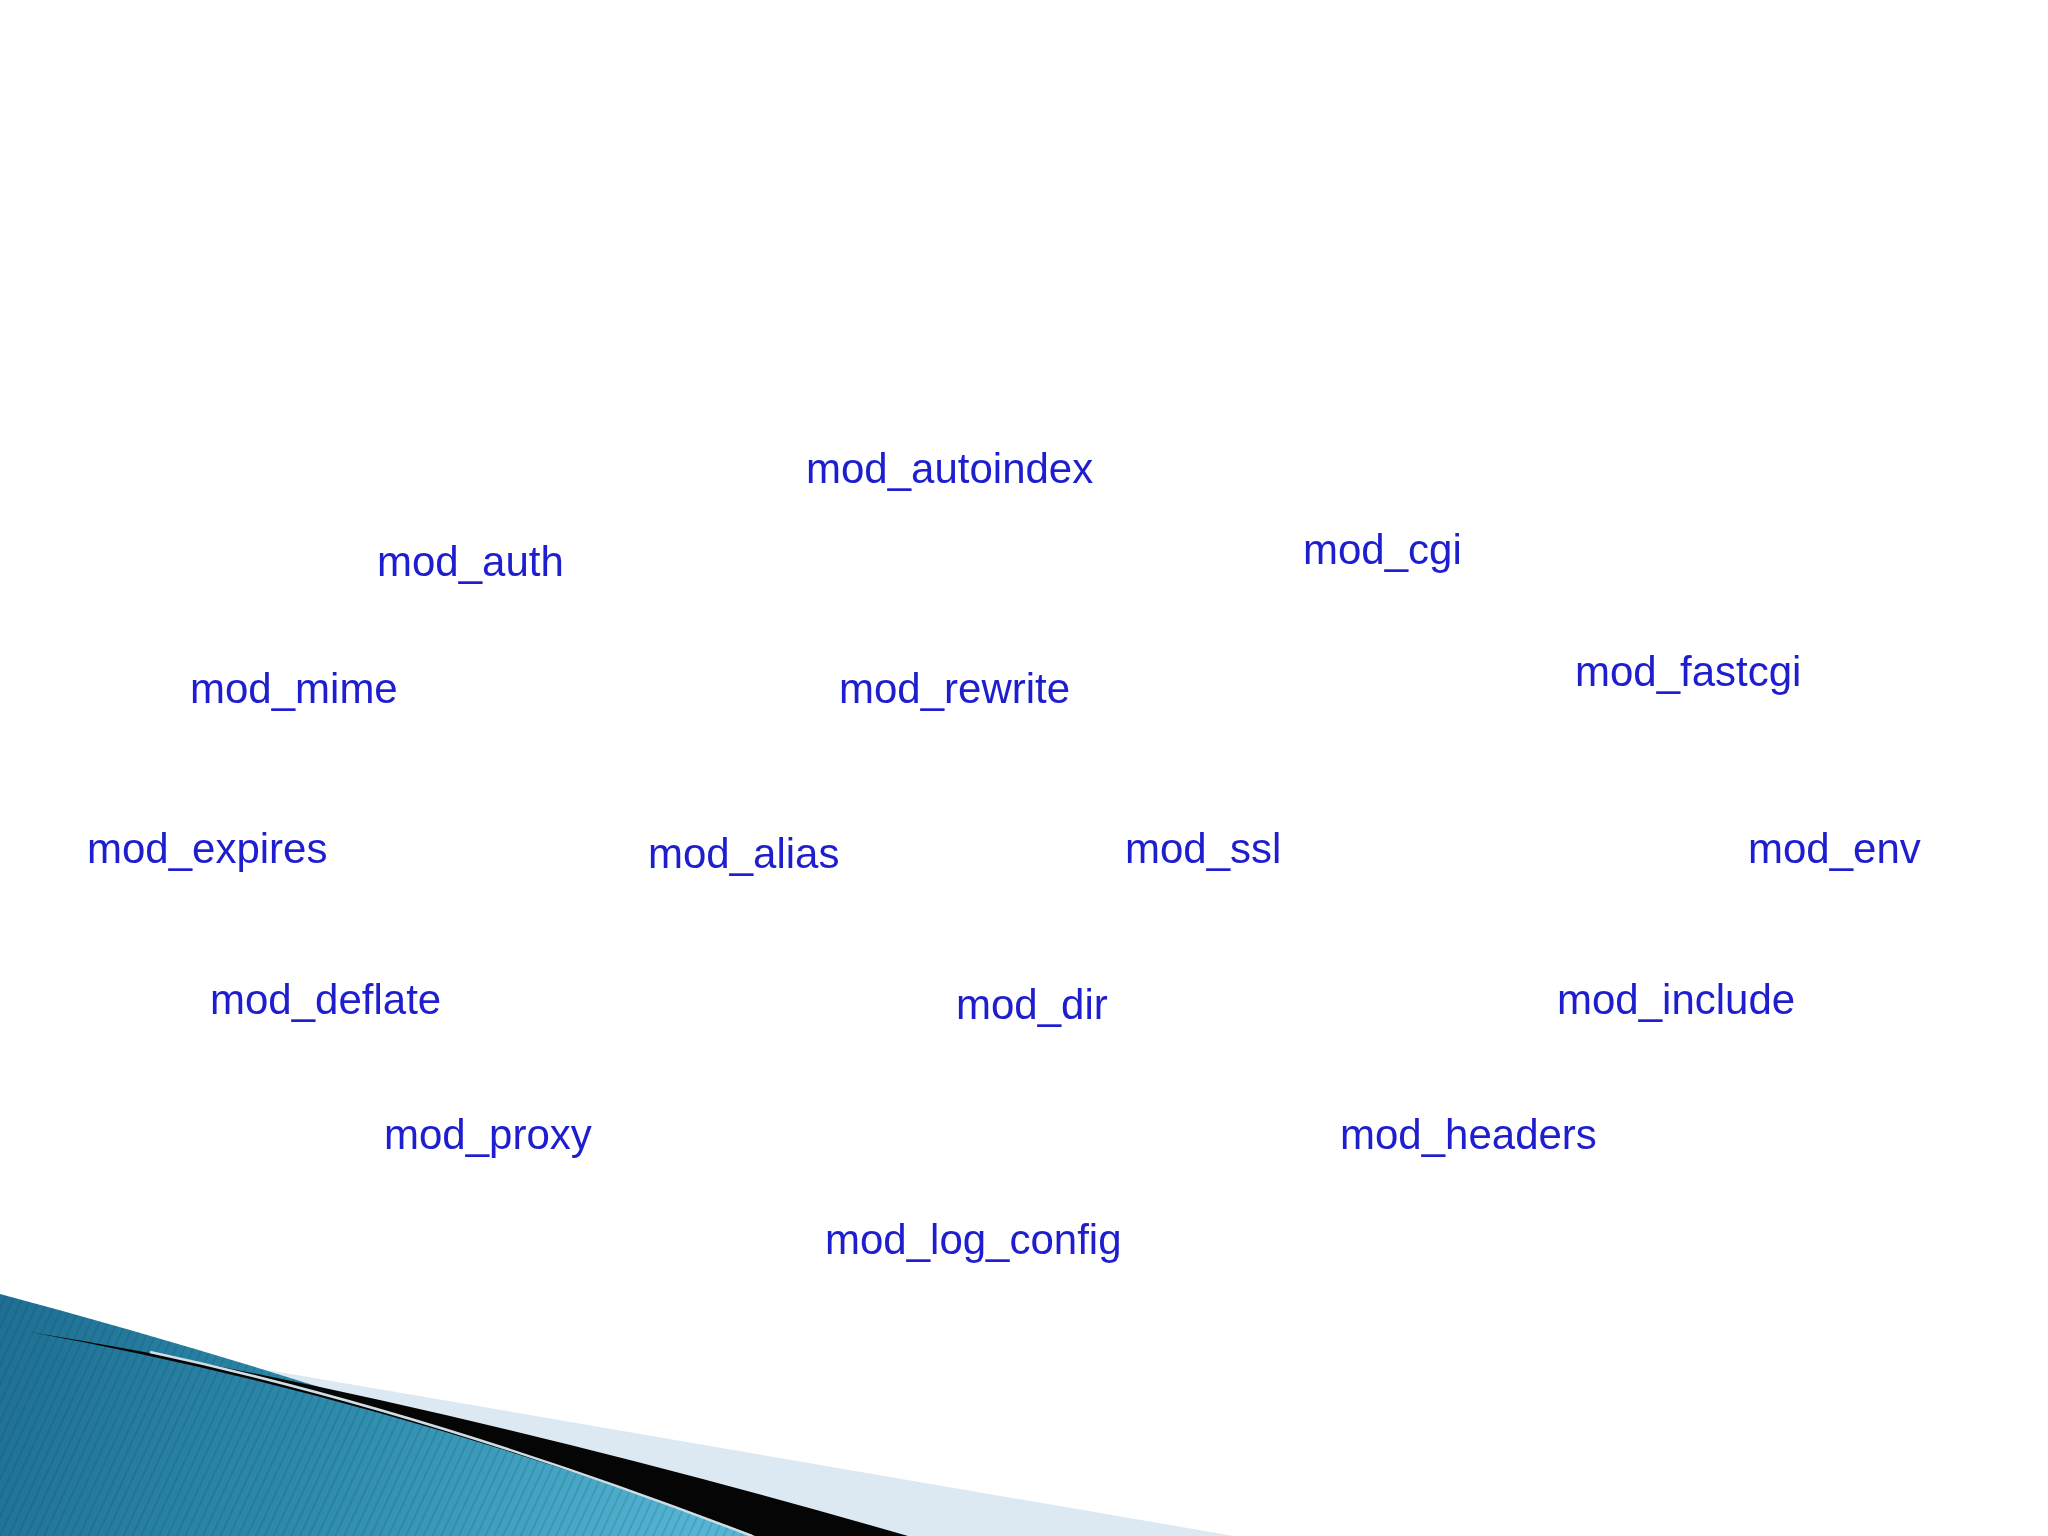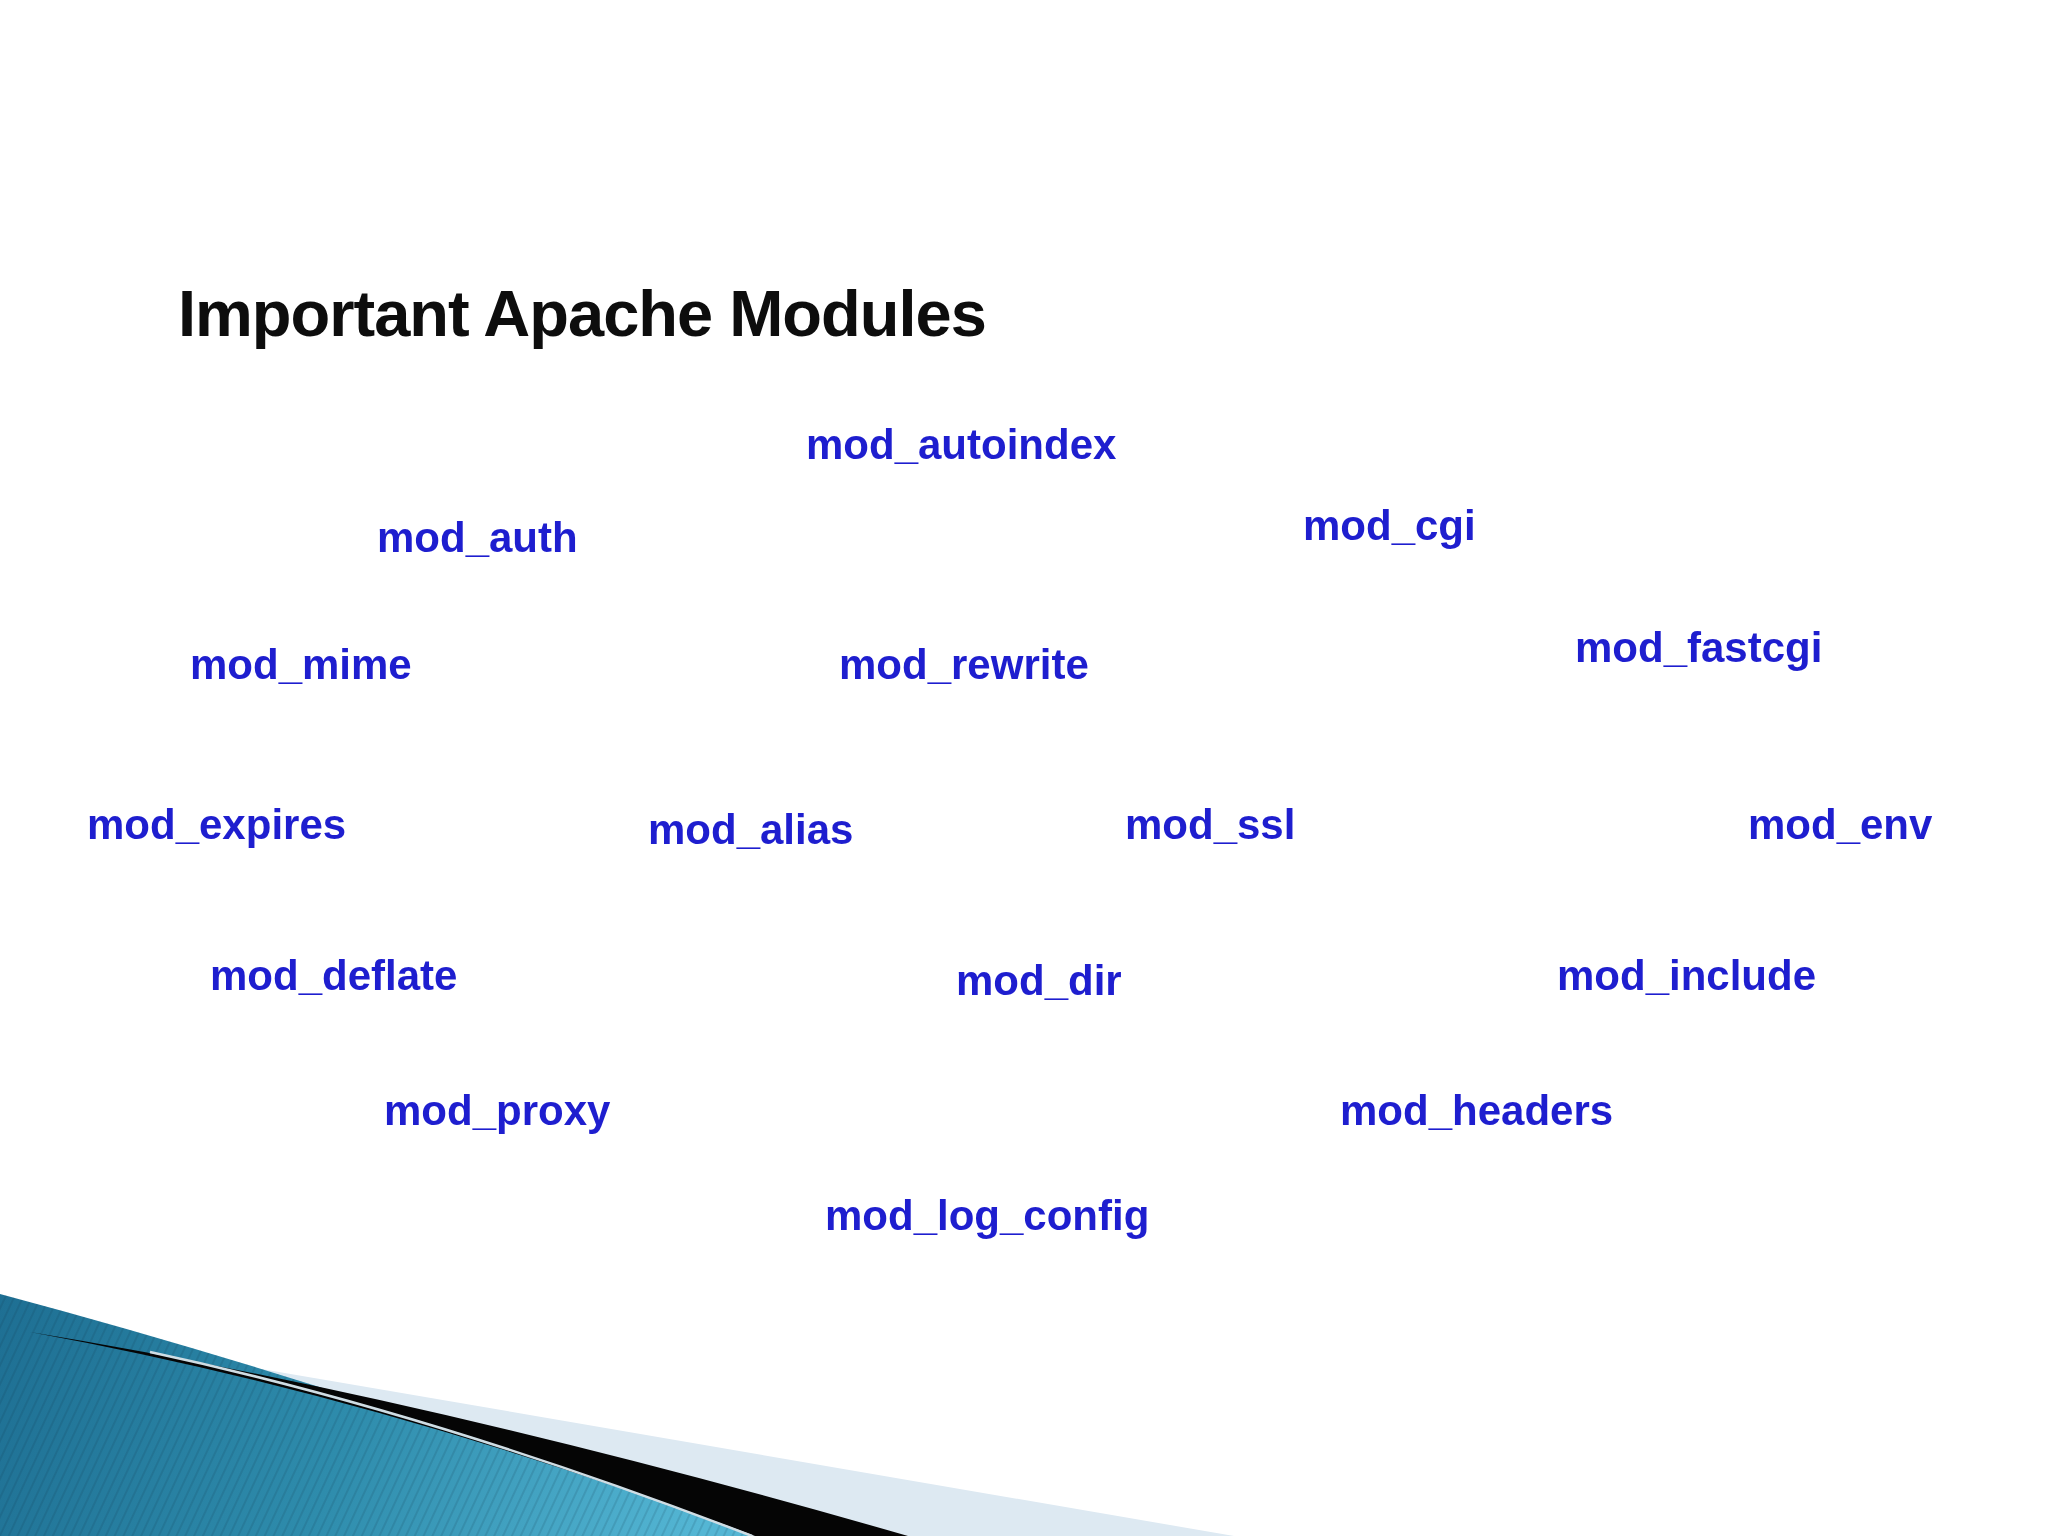--- a/index.html
+++ b/index.html
@@ -15,38 +15,38 @@
     left:178px;top:276px;
     font-size:65px;
     font-weight:700;
     letter-spacing:-1px;
     color:var(--title-color,#0d0d0d);
     white-space:nowrap;
   }
   .module{
     position:absolute;
     font-size:42px;
-    font-weight:700;
+    font-weight:400;
     line-height:1;
     color:var(--module-color,#1e1ecf);
     white-space:nowrap;
+    margin-top:24px;
   }
   .ribbons{
     position:absolute;
     left:0;top:0;
     width:2048px;height:1536px;
     pointer-events:none;
   }
 </style>
 </head>
 <body>
 
 <div class="slide">
 
-  <div class="title">Important Apache Modules</div>
 
   <div>
       <div class="module" style="left: 806px; top: 424px;">mod_autoindex</div>
       <div class="module" style="left: 377px; top: 517px;">mod_auth</div>
       <div class="module" style="left: 1303px; top: 505px;">mod_cgi</div>
       <div class="module" style="left: 190px; top: 644px; text-align: right;">mod_mime</div>
       <div class="module" style="left: 839px; top: 644px;">mod_rewrite</div>
       <div class="module" style="left: 1575px; top: 627px;">mod_fastcgi</div>
       <div class="module" style="left: 87px; top: 804px;">mod_expires</div>
       <div class="module" style="left: 648px; top: 809px;">mod_alias</div>

